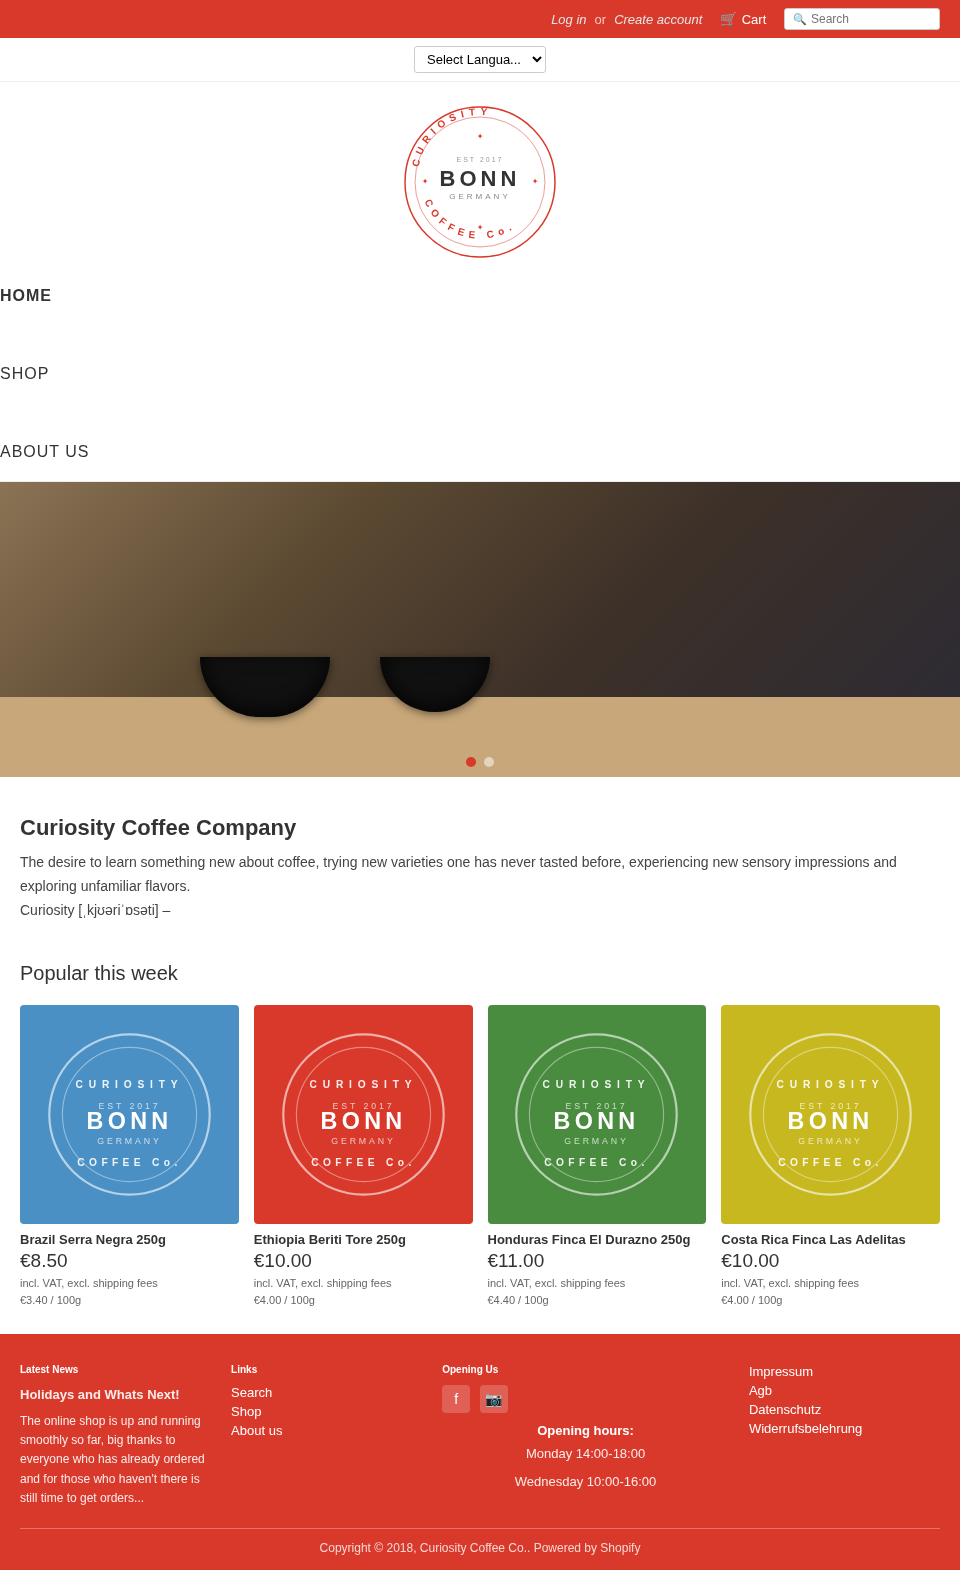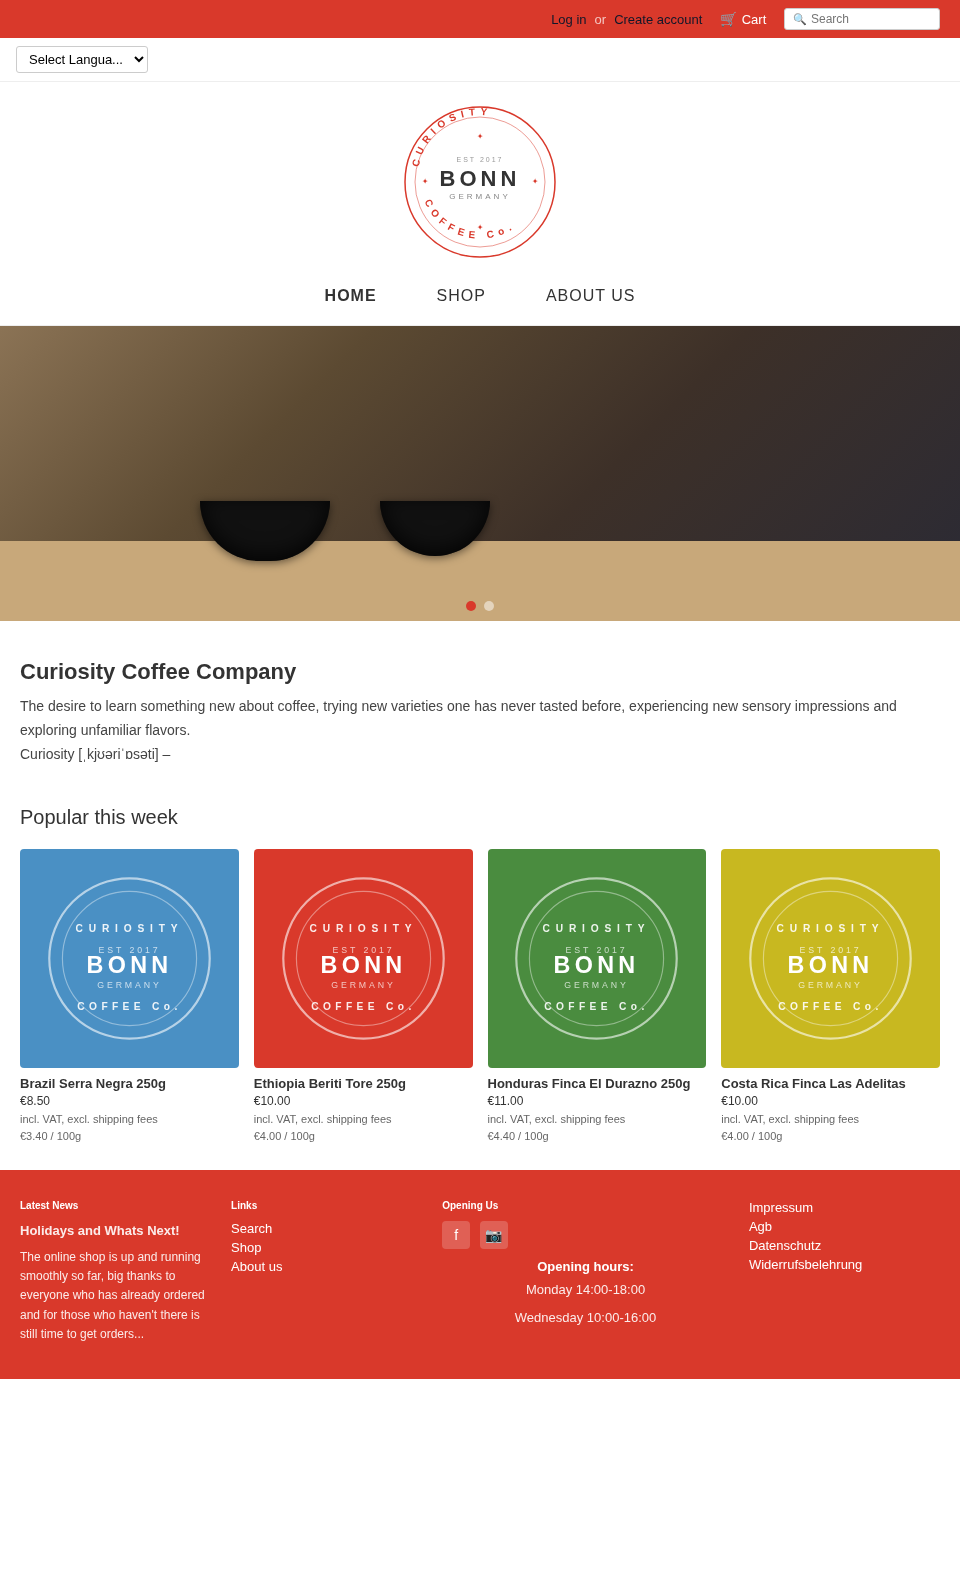--- a/index.html
+++ b/index.html
@@ -9,21 +9,21 @@
     .top-bar {
       background: #d9392b;
       color: #fff;
       display: flex;
       justify-content: flex-end;
       align-items: center;
       padding: 8px 20px;
       gap: 8px;
       font-size: 13px;
     }
-    .top-bar a { color: #0f172a; text-decoration: none; }
+    .top-bar a { color: #e5e5e5; text-decoration: none; font-style: italic; }
     .top-bar .separator { color: #fff; opacity: 0.7; }
     .top-bar .cart-area { display: flex; align-items: center; gap: 4px; margin-left: 10px; }
     .top-bar .search-box {
       border: 1px solid #ccc;
       background: #fff;
       display: flex;
       align-items: center;
       padding: 3px 8px;
       border-radius: 3px;
       margin-left: 10px;
@@ -33,22 +33,22 @@
       outline: none;
       font-size: 12px;
       width: 120px;
       color: #333;
     }
     .search-icon-svg { color: #999; font-size: 11px; margin-right: 4px; }
 
     
     .language-bar {
       display: flex;
-      justify-content: flex-start;
-      padding: 8px 16px;
+      justify-content: center;
+      padding: 8px 8px;
       border-bottom: 1px solid #eee;
     }
     .language-bar select {
       border: 1px solid #ccc;
       padding: 4px 8px;
       font-size: 13px;
       border-radius: 3px;
       background: #fff;
     }
 
@@ -62,20 +62,21 @@
     
     .logo-svg { width: 160px; height: 160px; }
 
     
     nav {
       display: flex;
       justify-content: center;
       gap: 60px;
       padding: 15px 0 20px 0;
       border-bottom: 1px solid #eee;
+      flex-direction: column;
     }
     nav a {
       text-decoration: none;
       color: #333;
       font-size: 16px;
       letter-spacing: 1px;
       text-transform: uppercase;
     }
     nav a.active { font-weight: bold; }
 
@@ -182,21 +183,21 @@
       margin-bottom: 8px;
       overflow: hidden;
     }
     .product-image svg { width: 80%; height: 80%; }
     .product-name {
       font-size: 13px;
       font-weight: bold;
       margin-bottom: 3px;
     }
     .product-price {
-      font-size: 12px;
+      font-size: 19px;
       margin-bottom: 3px;
     }
     .product-info {
       font-size: 11px;
       color: #666;
       line-height: 1.5;
     }
 
     
     footer {
@@ -446,13 +447,16 @@
       </div>
     </div>
 
     <div class="footer-col">
       <a href="#">Impressum</a>
       <a href="#">Agb</a>
       <a href="#">Datenschutz</a>
       <a href="#">Widerrufsbelehrung</a>
     </div>
   </div>
+  <div class="footer-bottom">
+    <span>Copyright © 2018, Curiosity Coffee Co.. Powered by Shopify</span>
+  </div>
 </footer>
 
 </body></html>

